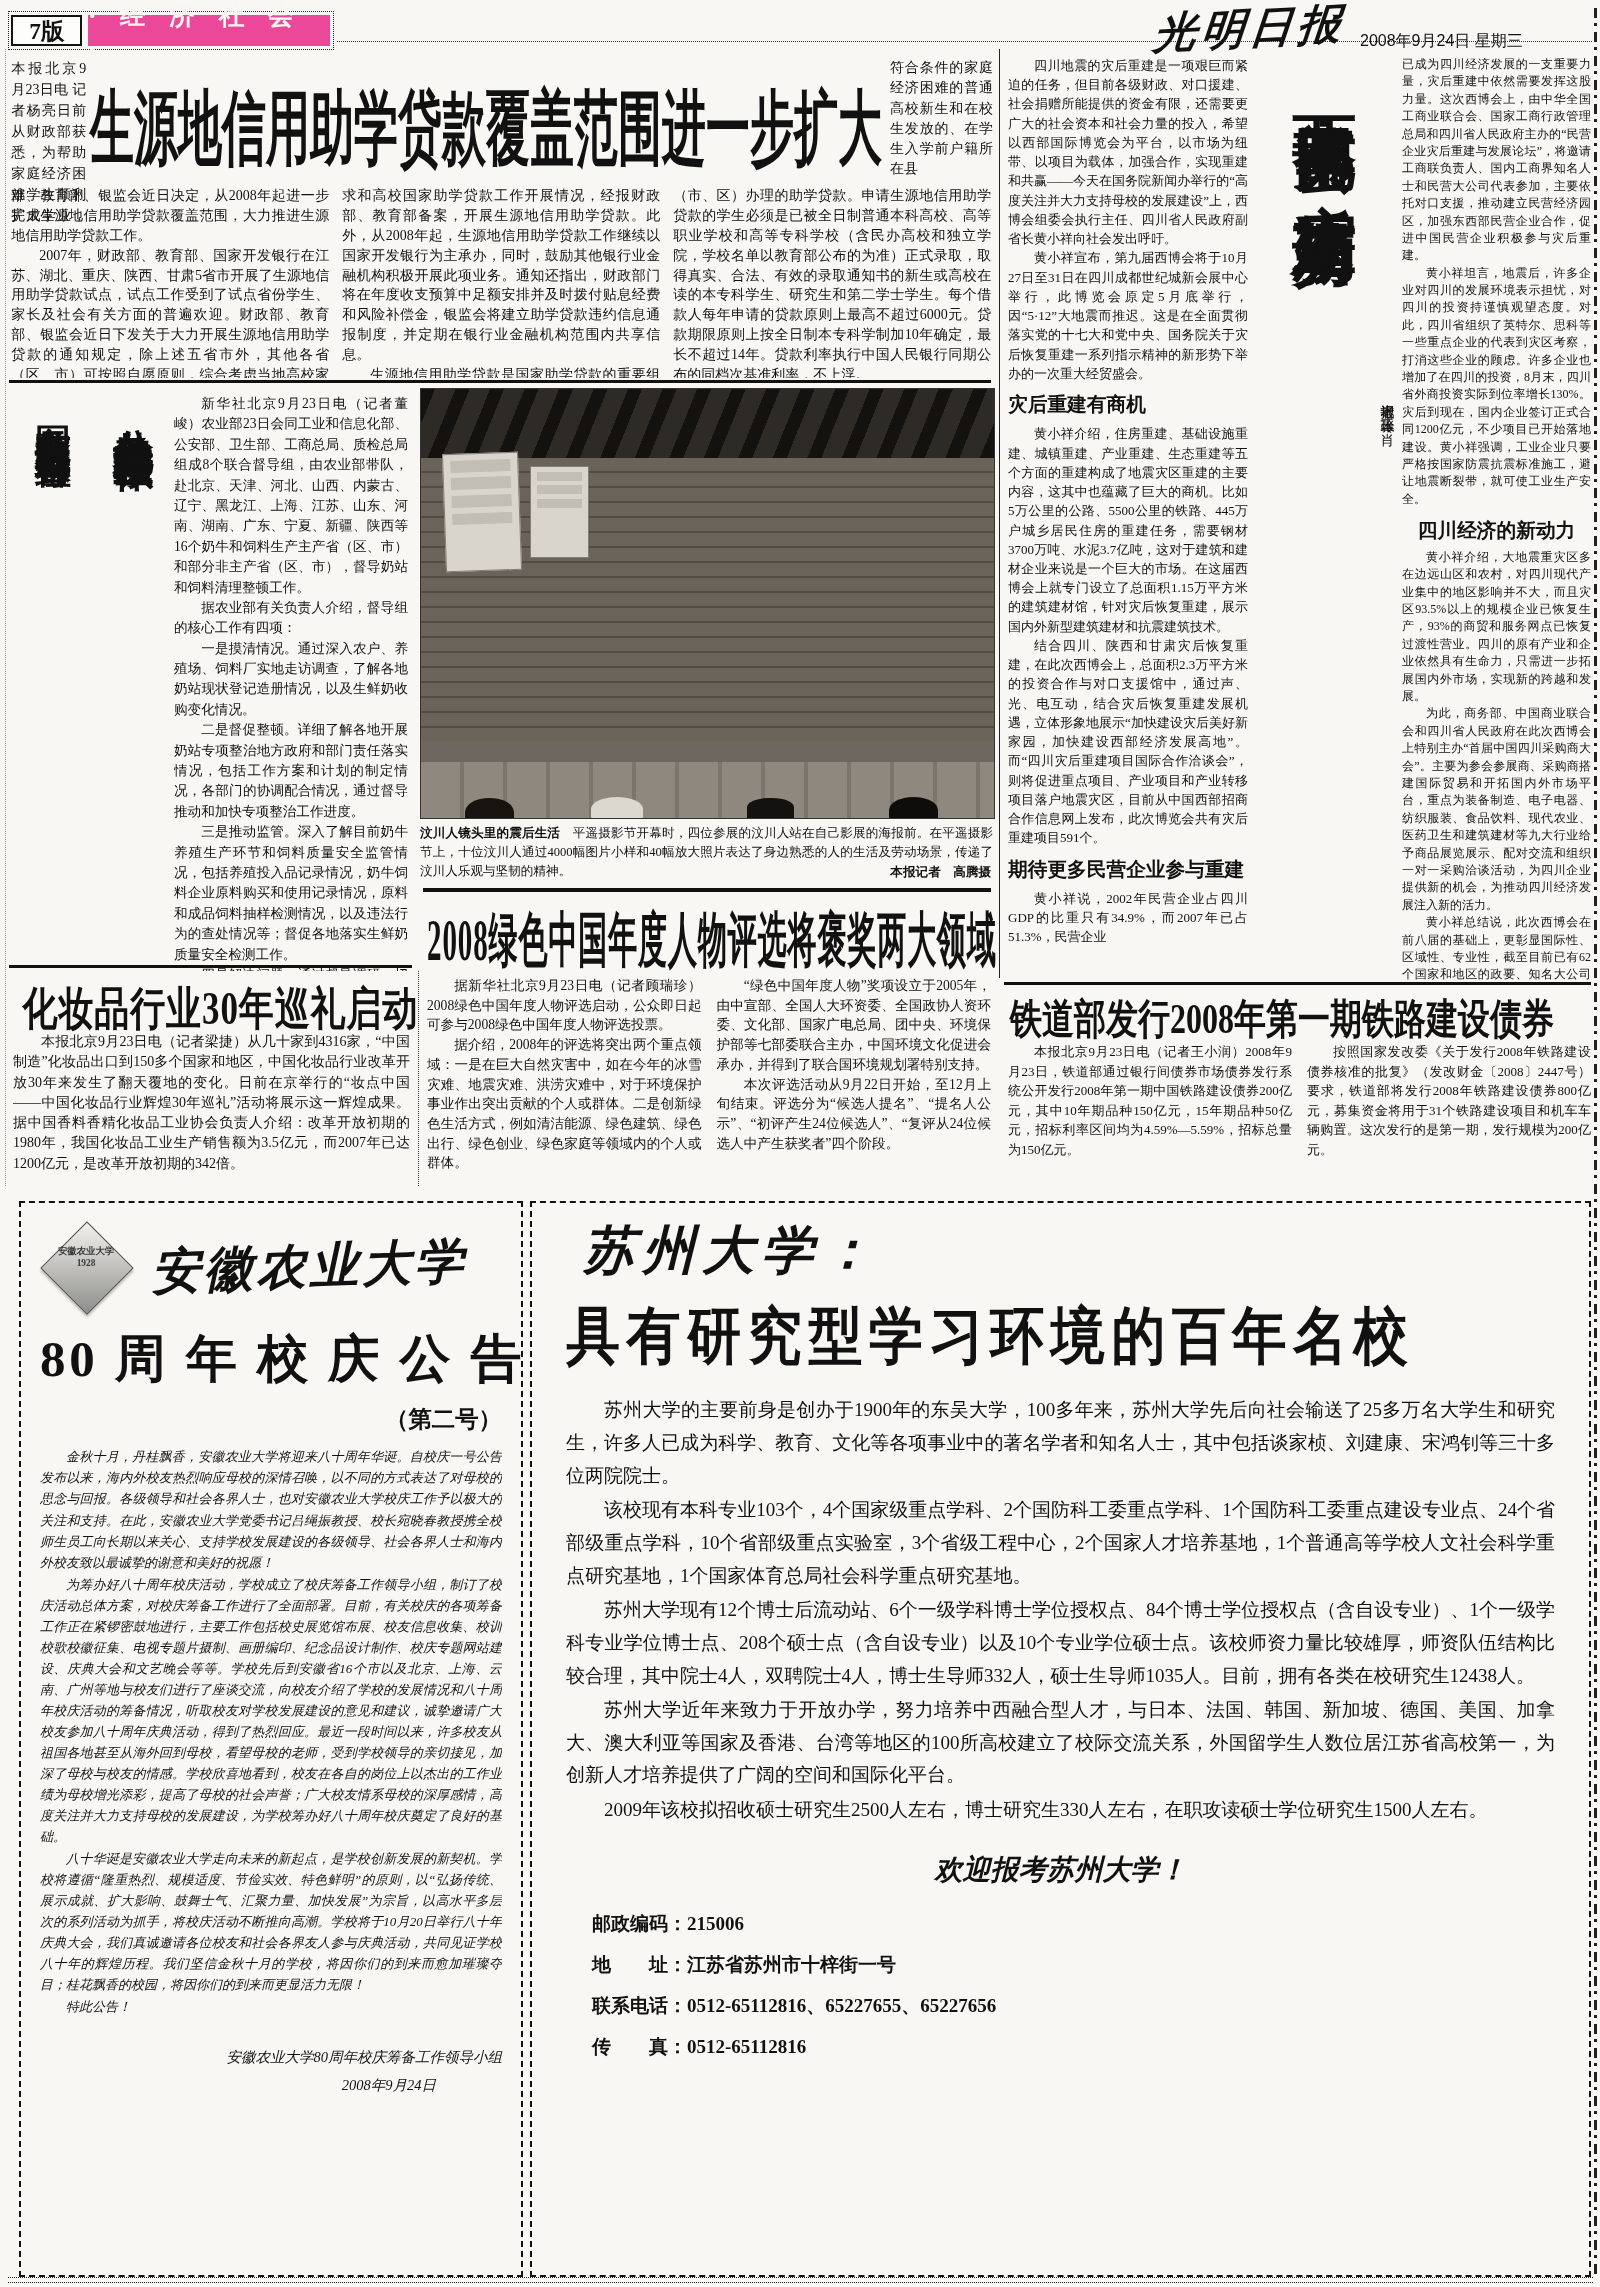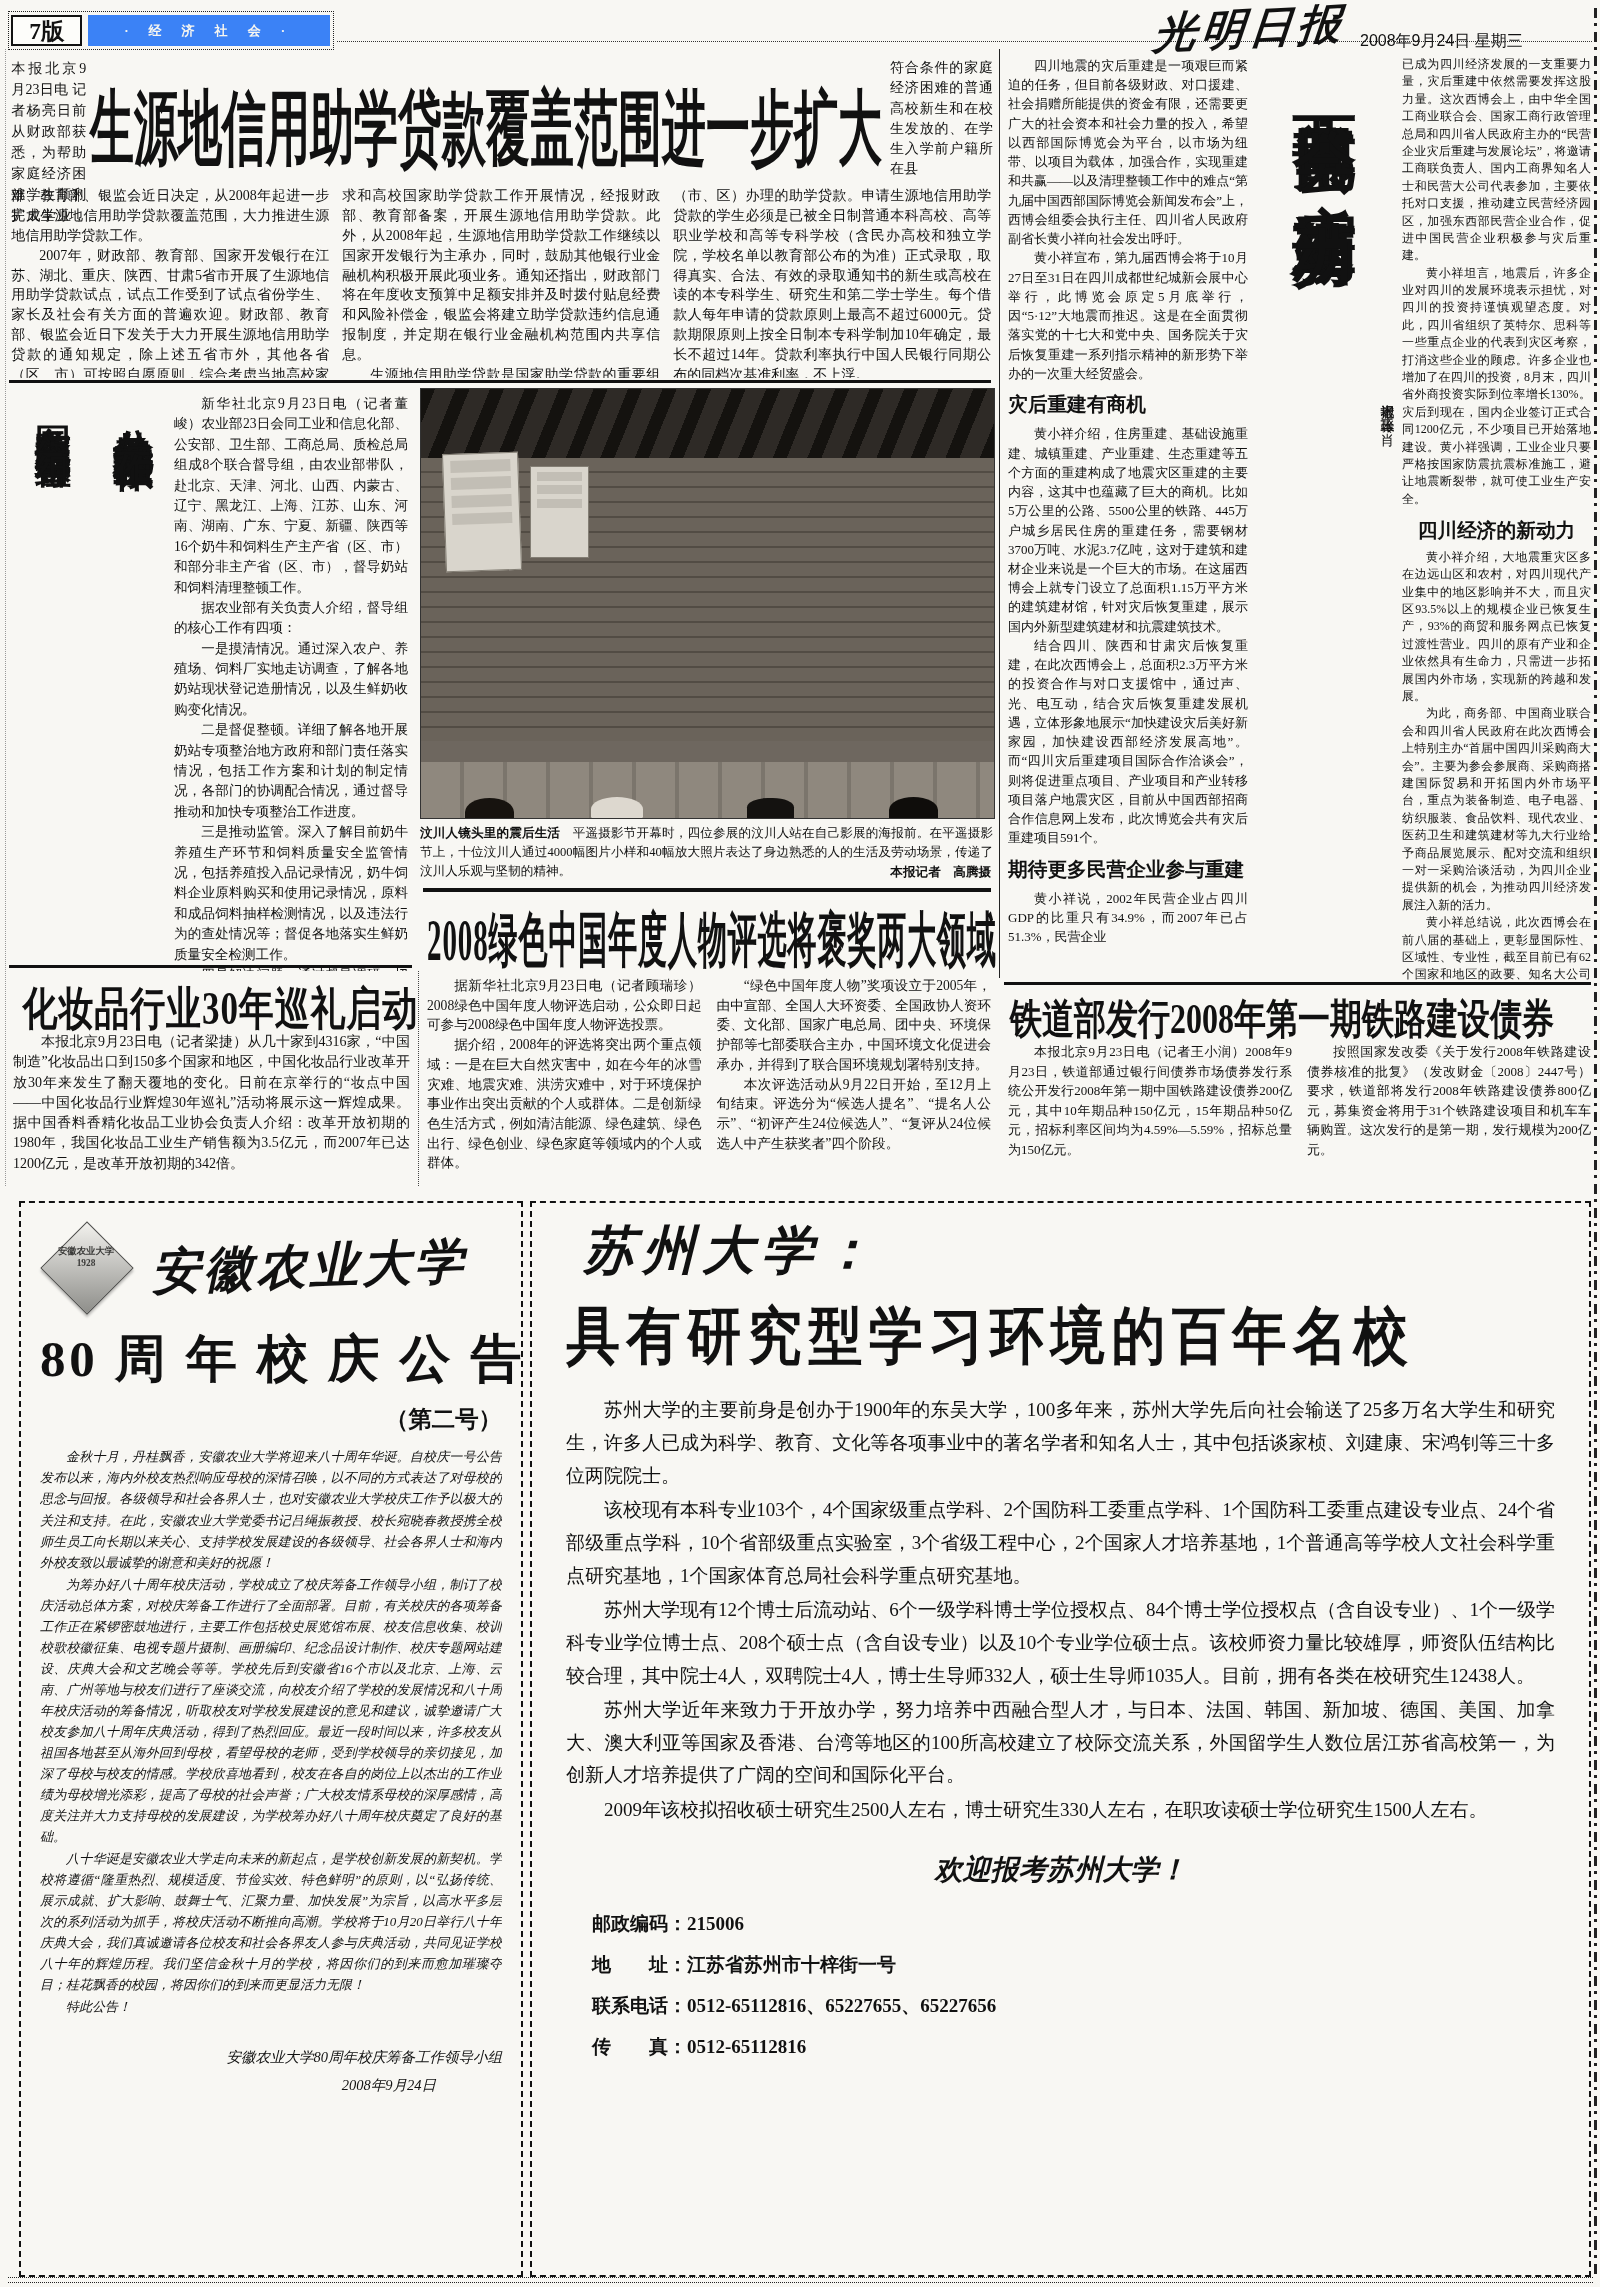--- a/index.html
+++ b/index.html
@@ -7,22 +7,22 @@
         font-family:"Liberation Serif","DejaVu Serif",serif;overflow:hidden;margin:0 auto;}
   .abs{position:absolute;}
   p{margin:0;text-indent:2em;text-align:justify;}
   p.cont{text-indent:0;}
   .jtext{text-align:justify;overflow:hidden;}
   
   .mast-outer{left:7.5px;top:11.2px;width:326px;height:39px;border:1.9px dotted #222;
       display:flex;gap:5.6px;padding:2.8px;box-sizing:border-box;align-items:stretch;}
   .page-no{width:67px;border:2.8px solid #111;background:#fdfdfa;display:flex;align-items:center;
       justify-content:center;font-size:23.4px;font-weight:bold;}
-  .section-box{flex:1;background:#3b82f6;color:#f7f6f0;display:flex;align-items:center;
-      justify-content:center;font-size:13px;font-weight:bold;letter-spacing:8.4px;}
+  .section-box{flex:1;background:#ec4899;color:#f7f6f0;display:flex;align-items:center;
+      justify-content:center;font-size:26px;font-weight:bold;letter-spacing:8.4px;}
   .mast-rule{left:337px;top:41px;width:1255px;border-top:1.9px dotted #333;height:0;}
   .paper-name{left:1154px;top:0px;font-size:43px;font-weight:900;font-style:italic;
       transform:skewX(-8deg) rotate(-3deg);letter-spacing:4.7px;}
   .paper-date{left:1360px;top:31px;font-size:16px;font-family:"Liberation Sans","DejaVu Sans",sans-serif;}
   
   .vline-main{left:999px;top:49px;width:0;height:929px;border-left:1.9px solid #222;}
   .vline-cos{left:418px;top:971px;width:0;height:215px;border-left:1.9px dotted #444;}
   .vline-left{left:4.7px;top:49px;width:0;height:1137px;border-left:0.9px dotted #999;}
   .vline-right{left:1594px;top:7.5px;width:2.8px;height:2271px;
       background:repeating-linear-gradient(180deg,#222 0 10.3px,transparent 10.3px 15px,#222 15px 18px,transparent 18px 24px);}
@@ -218,21 +218,21 @@
       <p>据新华社北京9月23日电（记者顾瑞珍）2008绿色中国年度人物评选启动，公众即日起可参与2008绿色中国年度人物评选投票。</p>
       <p>据介绍，2008年的评选将突出两个重点领域：一是在巨大自然灾害中，如在今年的冰雪灾难、地震灾难、洪涝灾难中，对于环境保护事业作出突出贡献的个人或群体。二是创新绿色生活方式，例如清洁能源、绿色建筑、绿色出行、绿色创业、绿色家庭等领域内的个人或群体。</p>
     </div>
     <div class="green-col jtext">
       <p>“绿色中国年度人物”奖项设立于2005年，由中宣部、全国人大环资委、全国政协人资环委、文化部、国家广电总局、团中央、环境保护部等七部委联合主办，中国环境文化促进会承办，并得到了联合国环境规划署特别支持。</p>
       <p>本次评选活动从9月22日开始，至12月上旬结束。评选分为“候选人提名”、“提名人公示”、“初评产生24位候选人”、“复评从24位候选人中产生获奖者”四个阶段。</p>
     </div>
   </div>
 
   <div class="abs expo-left jtext">
-    <p>四川地震的灾后重建是一项艰巨而紧迫的任务，但目前各级财政、对口援建、社会捐赠所能提供的资金有限，还需要更广大的社会资本和社会力量的投入，希望以西部国际博览会为平台，以市场为纽带、以项目为载体，加强合作，实现重建和共赢——以及清理整顿工作中的难点“第九届中国西部国际博览会新闻发布会”上，西博会组委会执行主任、四川省人民政府副省长黄小祥向社会发出呼吁。</p>
+    <p>四川地震的灾后重建是一项艰巨而紧迫的任务，但目前各级财政、对口援建、社会捐赠所能提供的资金有限，还需要更广大的社会资本和社会力量的投入，希望以西部国际博览会为平台，以市场为纽带、以项目为载体，加强合作，实现重建和共赢——今天在国务院新闻办举行的“高度关注并大力支持母校的发展建设”上，西博会组委会执行主任、四川省人民政府副省长黄小祥向社会发出呼吁。</p>
     <p>黄小祥宣布，第九届西博会将于10月27日至31日在四川成都世纪城新会展中心举行，此博览会原定5月底举行，因“5·12”大地震而推迟。这是在全面贯彻落实党的十七大和党中央、国务院关于灾后恢复重建一系列指示精神的新形势下举办的一次重大经贸盛会。</p>
     <div class="subhead">灾后重建有商机</div>
     <p>黄小祥介绍，住房重建、基础设施重建、城镇重建、产业重建、生态重建等五个方面的重建构成了地震灾区重建的主要内容，这其中也蕴藏了巨大的商机。比如5万公里的公路、5500公里的铁路、445万户城乡居民住房的重建任务，需要钢材3700万吨、水泥3.7亿吨，这对于建筑和建材企业来说是一个巨大的市场。在这届西博会上就专门设立了总面积1.15万平方米的建筑建材馆，针对灾后恢复重建，展示国内外新型建筑建材和抗震建筑技术。</p>
     <p>结合四川、陕西和甘肃灾后恢复重建，在此次西博会上，总面积2.3万平方米的投资合作与对口支援馆中，通过声、光、电互动，结合灾后恢复重建发展机遇，立体形象地展示“加快建设灾后美好新家园，加快建设西部经济发展高地”。而“四川灾后重建项目国际合作洽谈会”，则将促进重点项目、产业项目和产业转移项目落户地震灾区，目前从中国西部招商合作信息网上发布，此次博览会共有灾后重建项目591个。</p>
     <div class="subhead">期待更多民营企业参与重建</div>
     <p>黄小祥说，2002年民营企业占四川GDP的比重只有34.9%，而2007年已占51.3%，民营企业</p>
   </div>
   <div class="abs expo-headline vert">西部博览会：灾后重建新动力</div>
   <div class="abs expo-byline vert">本报记者　张玉玲　肖一</div>
   <div class="abs expo-right jtext">

